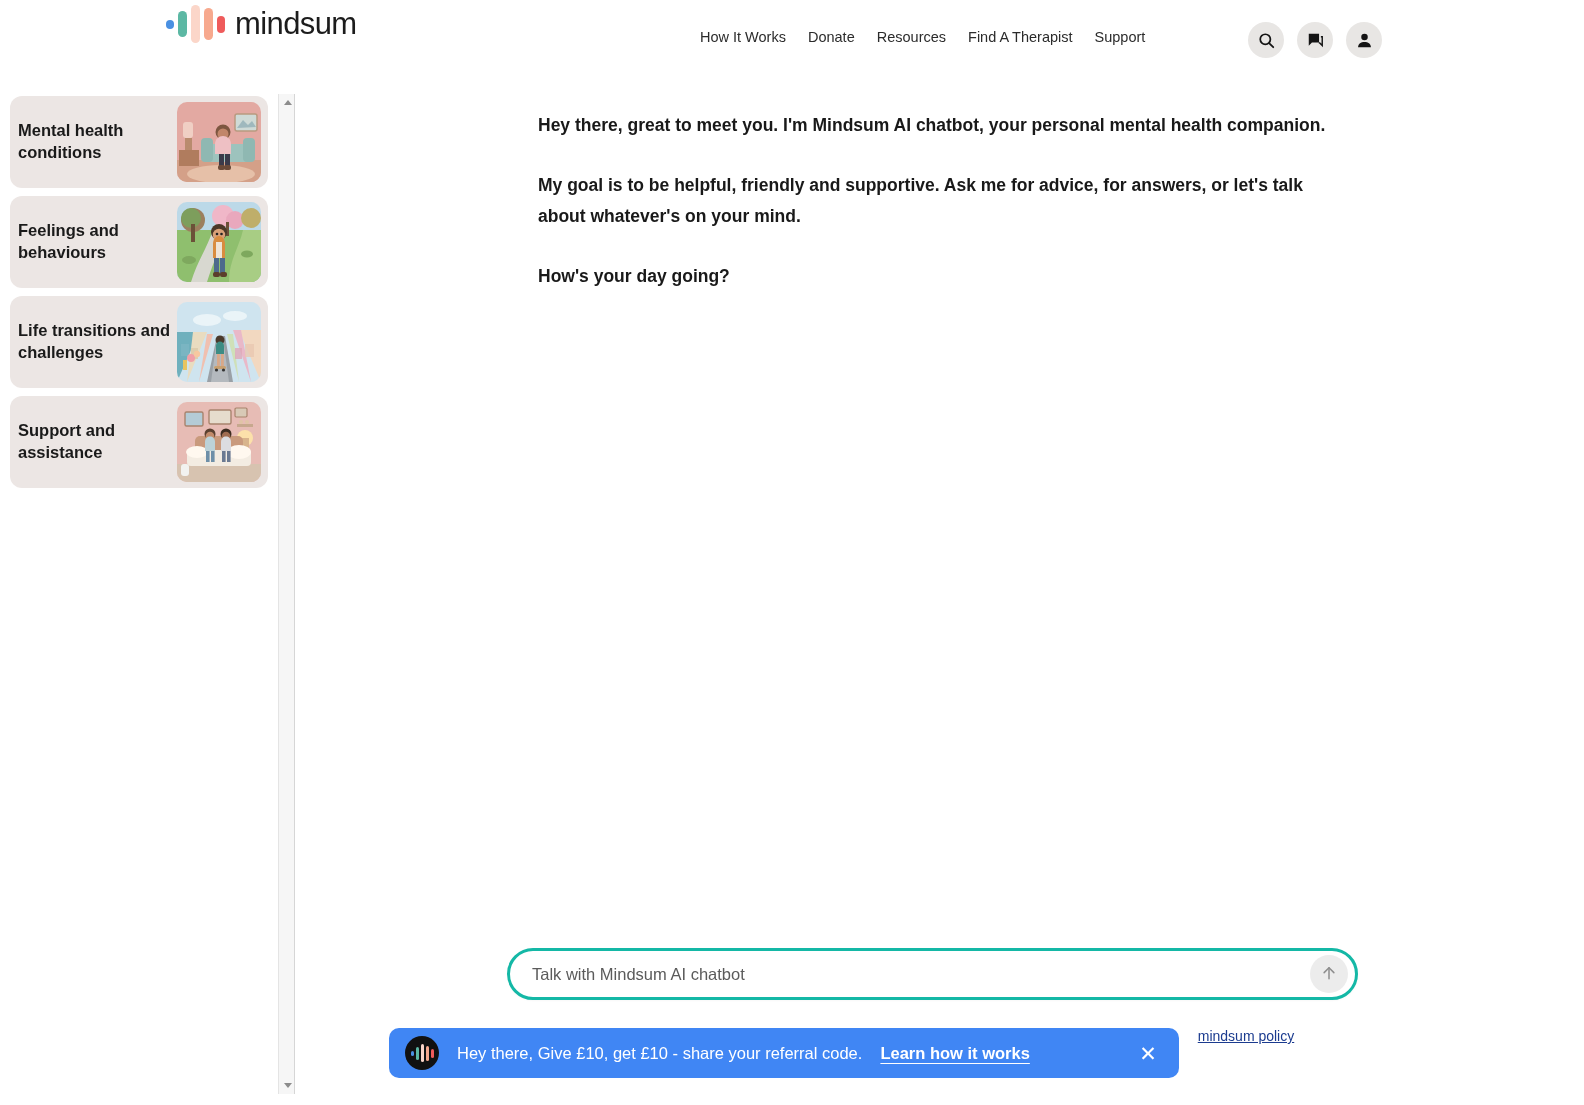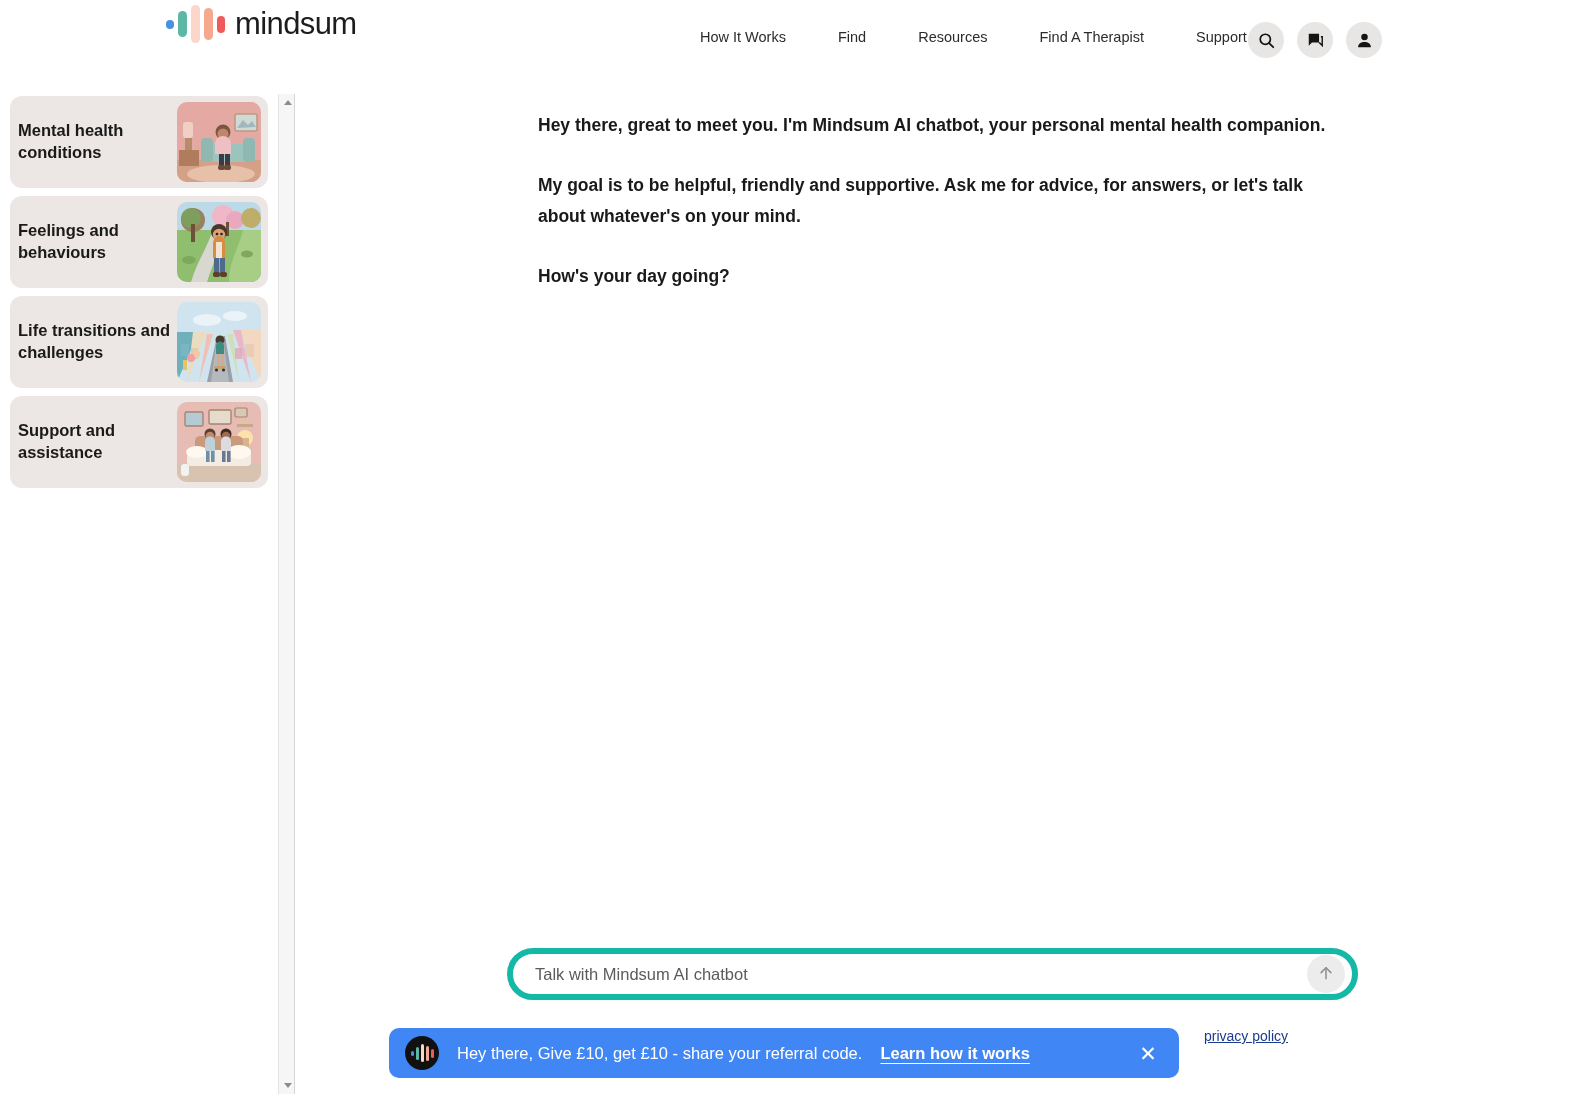--- a/index.html
+++ b/index.html
@@ -51,21 +51,21 @@
     letter-spacing: -0.6px;
     color: #1c1c1c;
   }
 
   .nav {
     position: absolute;
     left: 700px;
     top: 29px;
     display: flex;
     align-items: center;
-    gap: 52px;
+    gap: 22px;
   }
   .nav a {
     font-size: 14.5px;
     color: #2b2b2b;
     text-decoration: none;
     white-space: nowrap;
   }
 
   .header-icons {
     position: absolute;
@@ -181,21 +181,21 @@
   .chat-message p.spacer { height: 29px; }
 
   
   .composer {
     position: absolute;
     left: 211px;
     top: 860px;
     width: 851px;
     height: 52px;
     background: #ffffff;
-    border: 6px solid #14b8a6;
+    border: 3px solid #14b8a6;
     border-radius: 26px;
     display: flex;
     align-items: center;
     box-shadow: 0 1px 2px rgba(0,0,0,0.03);
   }
   .composer input {
     flex: 1;
     border: none;
     outline: none;
     background: transparent;
@@ -302,21 +302,21 @@
         <i class="lb2"></i>
         <i class="lb3"></i>
         <i class="lb4"></i>
         <i class="lb5"></i>
     </span>
     <span class="logo-text">mindsum</span>
   </div>
 
   <nav class="nav">
     <a href="#">How It Works</a>
-    <a href="#">Find</a>
+    <a href="#">Donate</a>
     <a href="#">Resources</a>
     <a href="#">Find A Therapist</a>
     <a href="#">Support</a>
   </nav>
 
   <div class="header-icons">
     <div class="hicon">
       <svg width="19" height="19" viewBox="0 0 24 24" fill="none" stroke="#141414" stroke-width="2.2" stroke-linecap="round">
         <circle cx="10.5" cy="10.5" r="6.4"></circle>
           <line x1="15.6" y1="15.6" x2="20.5" y2="20.5"></line>
@@ -477,21 +477,21 @@
 
   <div class="chat-message">
     <p>Hey there, great to meet you. I'm Mindsum AI chatbot, your personal mental health companion.</p>
     <p class="spacer"></p>
     <p> My goal is to be helpful, friendly and supportive. Ask me for advice, for answers, or let's talk about whatever's on your mind.</p>
     <p class="spacer"></p>
     <p>How's your day going?</p>
   </div>
 
   <div class="policy-line">
-    <a href="#">privacy policy</a>
+    <a href="#">mindsum policy</a>
   </div>
 
   <div class="composer">
     <input type="text" placeholder="Talk with Mindsum AI chatbot" style="">
     <button class="send-btn">
       <span>
         <svg width="18" height="18" viewBox="0 0 24 24" fill="none" stroke="#8e8e8e" stroke-width="2" stroke-linecap="round" stroke-linejoin="round">
           <line x1="12" y1="19.5" x2="12" y2="5"></line>
           <polyline points="5.5,11.5 12,5 18.5,11.5"></polyline>
         </svg>

